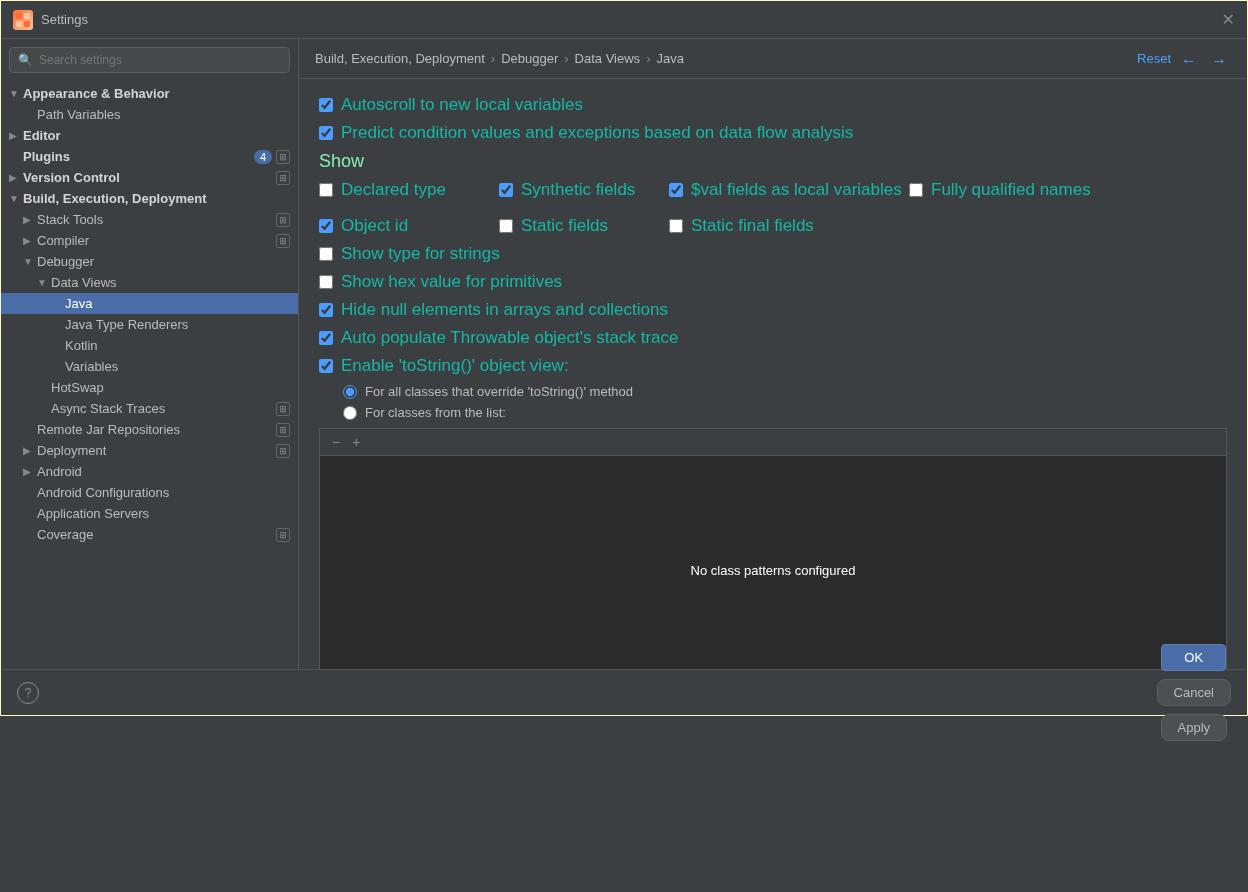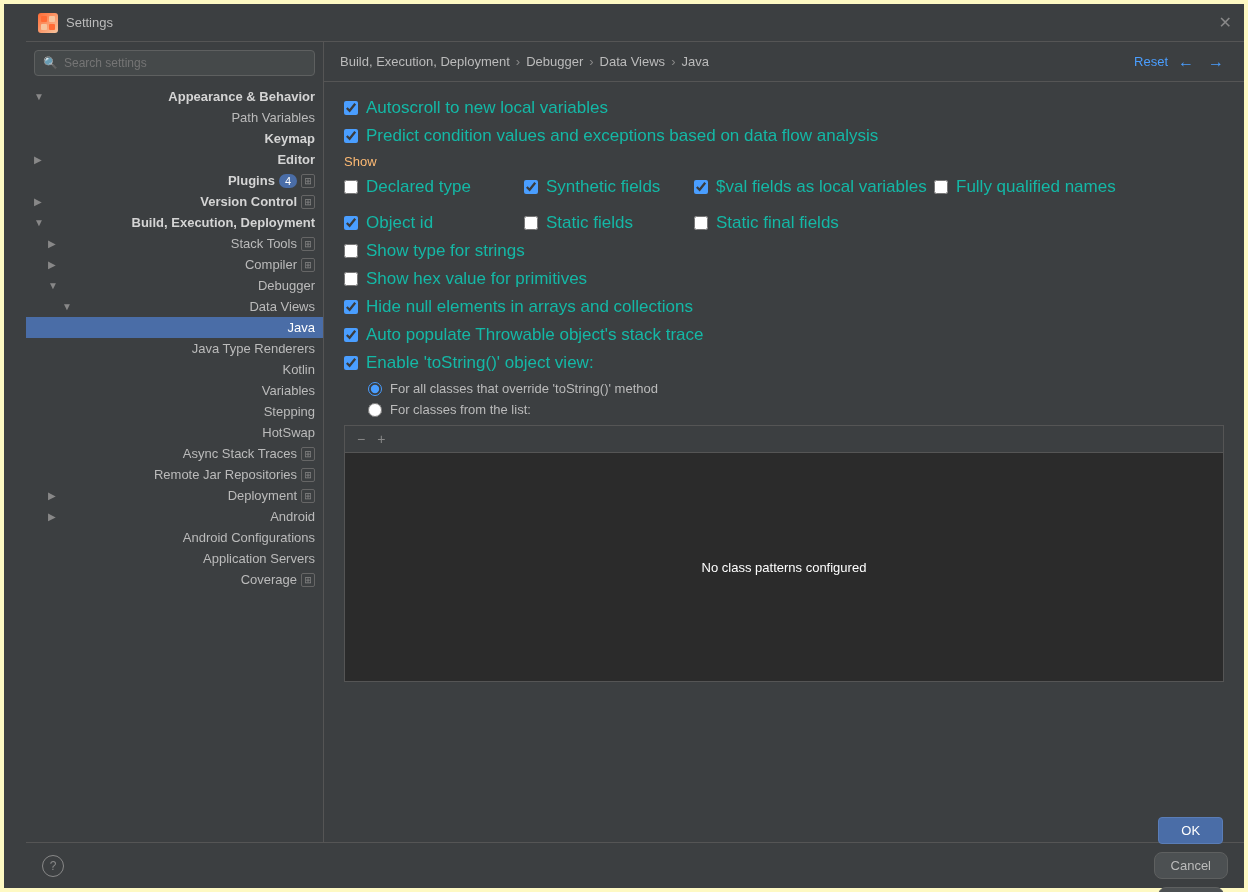--- a/index.html
+++ b/index.html
@@ -8,26 +8,25 @@
       font-size: 13px;
       background: #3c3f41;
       color: #bbbbbb;
       width: 1248px;
       height: 892px;
       overflow: hidden;
     }
 
     .window {
       width: 1248px;
-      height: 892px;
+      height: 716px;
       display: flex;
       flex-direction: column;
       background: #3c3f41;
-      border: 4px solid #fef9c3;
-      padding-left: 22px;
+      border: 1px solid #fef9c3;
     }
 
     .title-bar {
       height: 38px;
       background: #3c3f41;
       display: flex;
       align-items: center;
       padding: 0 12px;
       border-bottom: 1px solid #555;
       flex-shrink: 0;
@@ -120,21 +119,20 @@
 
     .tree-item .arrow {
       width: 14px;
       font-size: 10px;
       color: #888;
       flex-shrink: 0;
     }
 
     .tree-item .label {
       flex: 1;
-      text-align: right;
     }
 
     .tree-item .badge {
       background: #4a6da7;
       color: white;
       border-radius: 10px;
       padding: 1px 6px;
       font-size: 11px;
       margin-left: 4px;
     }
@@ -236,22 +234,22 @@
       cursor: pointer;
     }
 
     .checkbox-row label {
       color: #14b8a6;
       cursor: pointer;
       font-size: 17px;
     }
 
     .section-label {
-      color: #fdba74;
-      font-size: 13px;
+      color: #86efac;
+      font-size: 18px;
       margin: 0 0 8px 0;
     }
 
     .show-grid {
       display: grid;
       grid-template-columns: 180px 170px 240px 220px;
       gap: 16px 0;
       margin-bottom: 8px;
     }
 
@@ -403,24 +401,20 @@
       <div class="sidebar-tree" id="sidebar-tree">
       <div class="tree-item indent-0  bold">
             <span class="arrow">▼</span>
             <span class="label">Appearance &amp; Behavior</span>
           </div>
           <div class="tree-item indent-1  ">
             <span class="arrow"></span>
             <span class="label">Path Variables</span>
           </div>
           <div class="tree-item indent-0  bold">
-            <span class="arrow"></span>
-            <span class="label">Keymap</span>
-          </div>
-          <div class="tree-item indent-0  bold">
             <span class="arrow">▶</span>
             <span class="label">Editor</span>
           </div>
           <div class="tree-item indent-0  bold">
             <span class="arrow"></span>
             <span class="label">Plugins</span>
             <span class="badge">4</span>
             <span class="ext-icon">⊞</span>
           </div>
           <div class="tree-item indent-0  bold">
@@ -458,24 +452,20 @@
             <span class="arrow"></span>
             <span class="label">Java Type Renderers</span>
           </div>
           <div class="tree-item indent-3  ">
             <span class="arrow"></span>
             <span class="label">Kotlin</span>
           </div>
           <div class="tree-item indent-3  ">
             <span class="arrow"></span>
             <span class="label">Variables</span>
-          </div>
-          <div class="tree-item indent-2  ">
-            <span class="arrow"></span>
-            <span class="label">Stepping</span>
           </div>
           <div class="tree-item indent-2  ">
             <span class="arrow"></span>
             <span class="label">HotSwap</span>
           </div>
           <div class="tree-item indent-2  ">
             <span class="arrow"></span>
             <span class="label">Async Stack Traces</span>
             <span class="ext-icon">⊞</span>
           </div>

